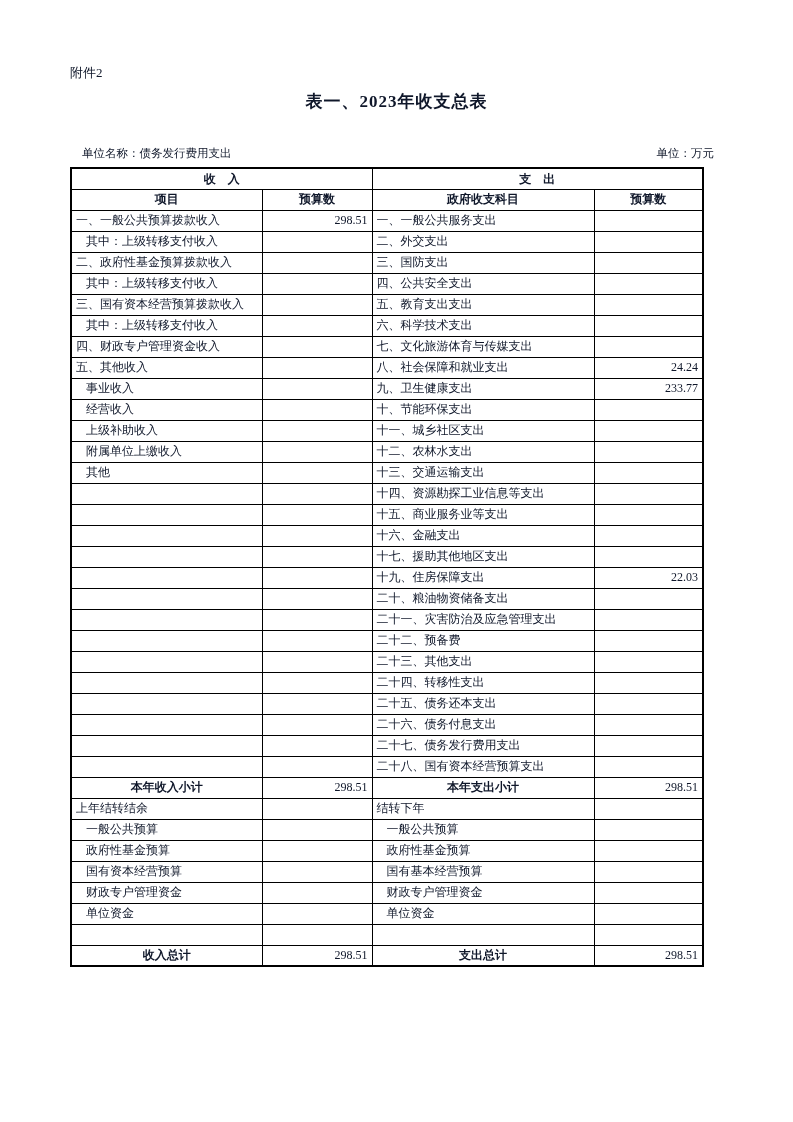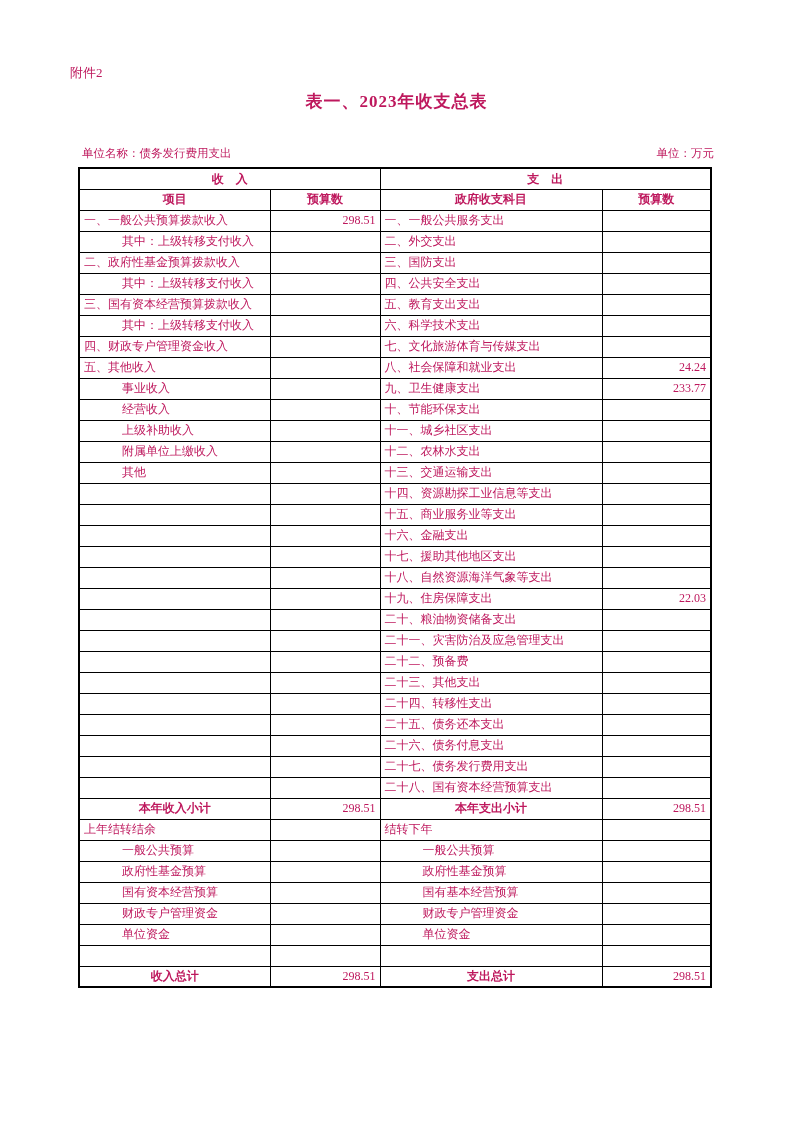--- a/index.html
+++ b/index.html
@@ -3,21 +3,21 @@
 <meta charset="utf-8">
 <style>
   * { box-sizing: border-box; }
   html, body { margin: 0; padding: 0; background: #ffffff; }
   .sheet {
     position: relative;
     width: 793px;
     height: 1122px;
     background: #ffffff;
     font-family: "Liberation Serif", "DejaVu Serif", serif;
-    color: #be185d;
+    color: #0f172a;
     overflow: hidden;
   }
   .attachment {
     position: absolute;
     left: 70px;
     top: 64px;
     font-size: 13px;
   }
   .title {
     position: absolute;
@@ -34,40 +34,40 @@
     position: absolute;
     left: 82px;
     top: 146px;
     width: 632px;
     display: flex;
     justify-content: space-between;
     font-size: 11.5px;
   }
   table.budget {
     position: absolute;
-    left: 78px;
+    left: 70px;
     top: 167px;
     width: 632px;
     border-collapse: collapse;
     table-layout: fixed;
     border: 2px solid #000;
   }
   table.budget th, table.budget td {
     border: 1px solid #000;
     font-size: 12px;
     padding: 1px 4px;
     height: 21px;
     line-height: 1.2;
     overflow: hidden;
     white-space: nowrap;
   }
   th.section { font-weight: bold; text-align: center; font-size: 12.5px; height: 20px; }
   th.colhead { font-weight: bold; text-align: center; }
   td.item { text-align: left; padding-left: 6px; }
-  td.item.indent-1 { padding-left: 42px; }
+  td.item.indent-1 { padding-left: 14px; }
   td.num { text-align: right; padding-right: 5px; }
   td.item.subtotal, td.item.total { text-align: center; font-weight: bold; padding-left: 4px; }
 </style>
 </head>
 <body>
 
 <div class="sheet">
   <div class="attachment">附件2</div>
   <h1 class="title">表一、2023年收支总表</h1>
   <div class="meta">
@@ -192,26 +192,20 @@
         </tr>
         <tr>
           <td class="item"></td>
           <td class="num"></td>
           <td class="item">十七、援助其他地区支出</td>
           <td class="num"></td>
         </tr>
         <tr>
           <td class="item"></td>
           <td class="num"></td>
-          <td class="item">十八、自然资源海洋气象等支出</td>
-          <td class="num"></td>
-        </tr>
-        <tr>
-          <td class="item"></td>
-          <td class="num"></td>
           <td class="item">十九、住房保障支出</td>
           <td class="num">22.03</td>
         </tr>
         <tr>
           <td class="item"></td>
           <td class="num"></td>
           <td class="item">二十、粮油物资储备支出</td>
           <td class="num"></td>
         </tr>
         <tr>

